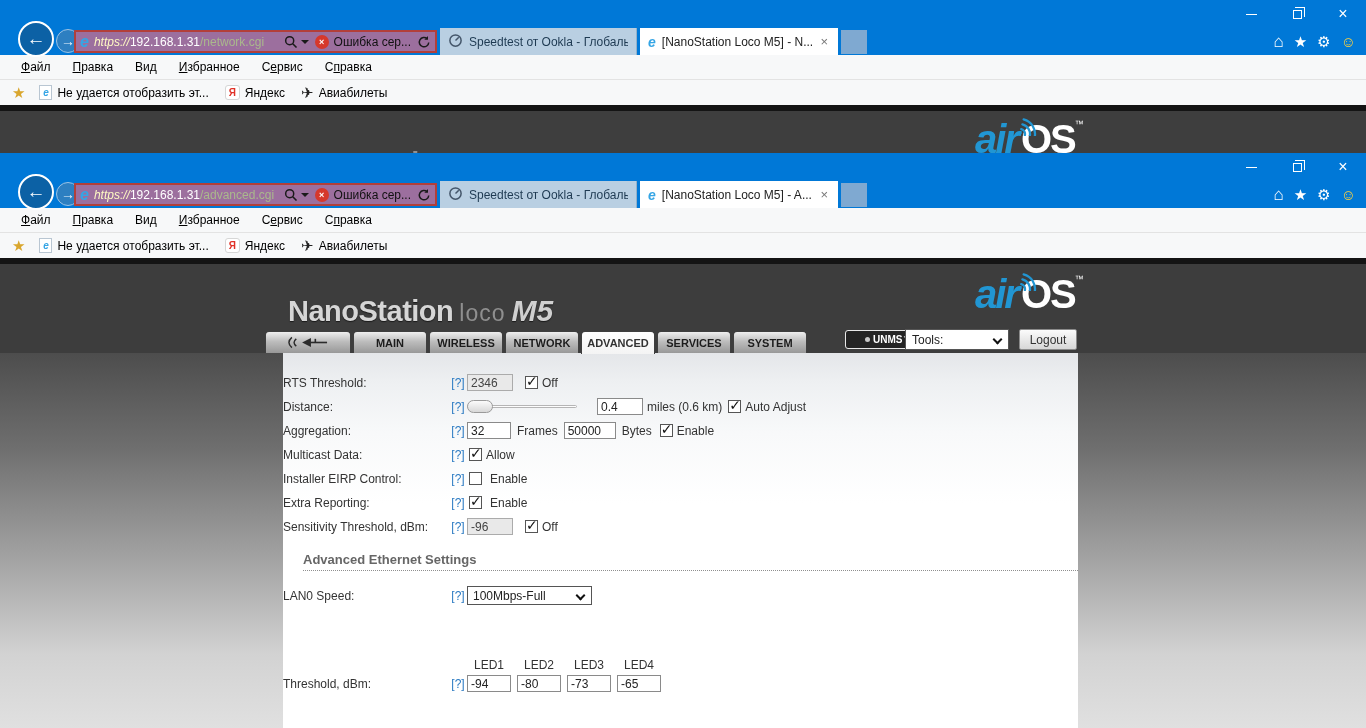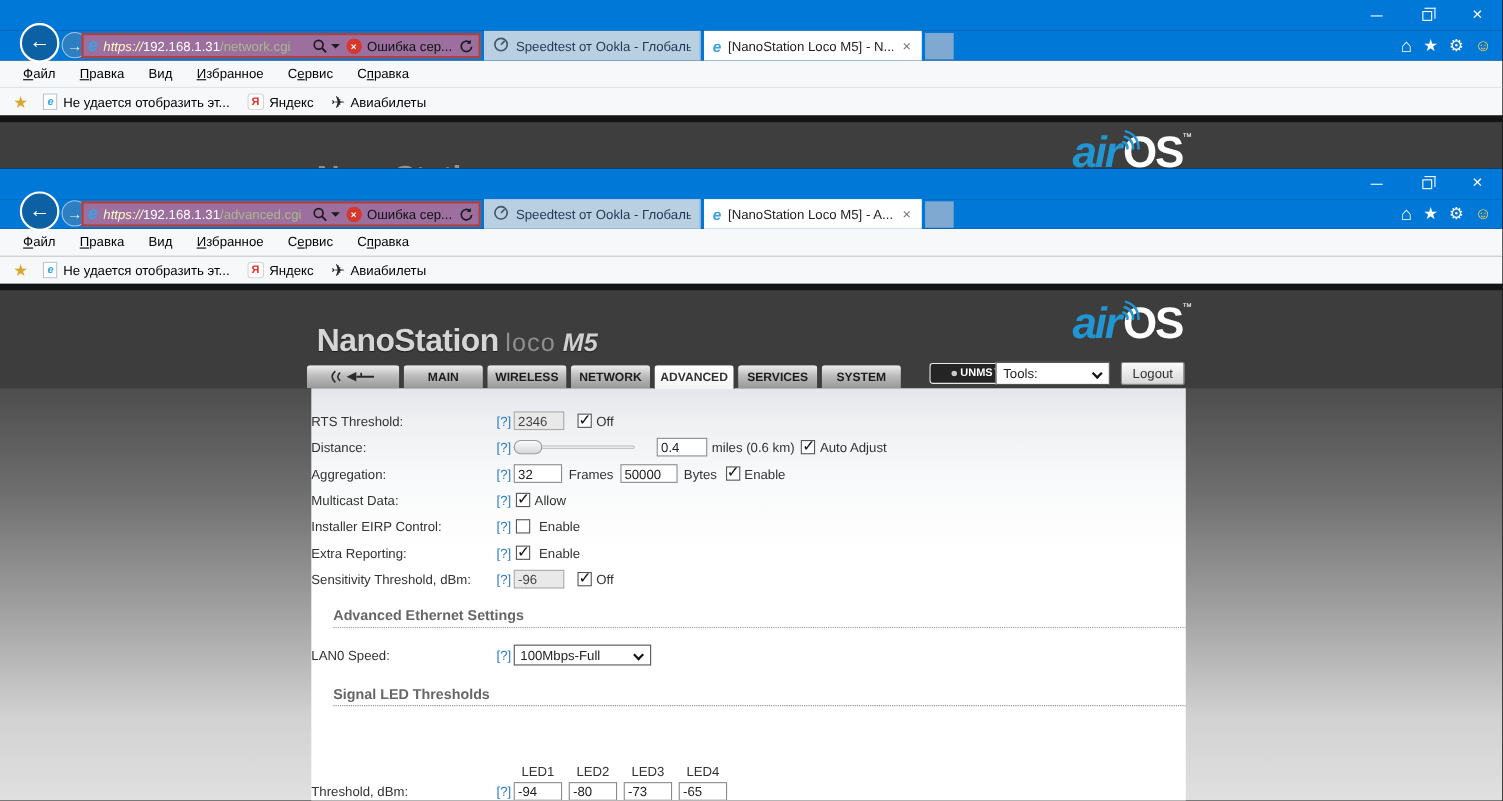--- a/index.html
+++ b/index.html
@@ -69,28 +69,28 @@
 
   
   .page { position:relative; overflow:hidden; }
   .page1 { height:48px; background:#3e3e3e; }
   .page2 { height:470px; background:#3d3d3d; }
   .pagestrip { height:6px; background:#141414; }
   .hdr { height:89px; background:#3d3d3d; position:relative; }
   .nslogo { position:absolute; white-space:nowrap; }
   .ns1 { font-size:29px; font-weight:bold; color:#d6d6d6; letter-spacing:-0.5px; text-shadow:0 1px 1px #1a1a1a; }
   .ns2 { font-size:23px; font-weight:300; color:#8f8f8f; margin-left:6px; letter-spacing:1px; }
-  .ns3 { font-size:23px; font-weight:bold; font-style:italic; color:#d0d0d0; margin-left:6px; text-shadow:0 1px 1px #1a1a1a; }
+  .ns3 { font-size:30px; font-weight:bold; font-style:italic; color:#d0d0d0; margin-left:6px; text-shadow:0 1px 1px #1a1a1a; }
   .airos { position:absolute; white-space:nowrap; height:46px; }
   .airos .air { font-size:40px; line-height:44px; font-weight:bold; font-style:italic; color:#2196d3; letter-spacing:-2px; }
   .airos .os { font-size:40px; line-height:44px; font-weight:bold; color:#fff; letter-spacing:-2px; margin-left:3px; }
   .airos .tm { font-size:9px; color:#fff; vertical-align:top; line-height:14px; }
   .wifi { position:absolute; left:41px; top:-3px; }
 
-  .ptabs { position:absolute; left:278px; bottom:0; display:flex; gap:2px; align-items:flex-end; z-index:2; }
+  .ptabs { position:absolute; left:265px; bottom:0; display:flex; gap:2px; align-items:flex-end; z-index:2; }
   .ptab { height:22px; width:74px; border:1px solid #3f3f3f; border-bottom:none; border-radius:4px 4px 0 0;
     background:linear-gradient(180deg,#efefef,#bdbdbd 45%,#989898); font-size:11px; font-weight:bold;
     color:#1c1c1c; display:flex; align-items:center; justify-content:center; }
   .ptab.picon { width:86px; }
   .ptab.active { background:linear-gradient(180deg,#ffffff,#f4f4f4); height:23px; margin-bottom:-1px; color:#333; }
   .unms { position:absolute; left:845px; top:66px; height:19px; background:#242424; border:1px solid #e8e8e8;
     border-radius:3px; color:#fff; font-size:10px; font-weight:bold; display:flex; align-items:center; padding:0 19px; }
   .udot { width:5px; height:5px; border-radius:50%; background:#c9c9c9; margin-right:3px; }
   .utm { font-size:6px; vertical-align:top; margin-left:1px; line-height:8px; align-self:flex-start; padding-top:3px; }
   .toolssel { position:absolute; left:905px; top:65px; width:104px; height:21px; background:#fff;
@@ -438,21 +438,20 @@
 
         <div class="row" style="margin-top:14px;height:21px">
           <span class="lbl">LAN0 Speed:</span>
           <a class="help" href="#">[?]</a>
           <span class="sel" style="width:125px">
               <span>100Mbps-Full</span>
               <span class="chev"></span>
             </span>
         </div>
 
-        <div class="section s3">Signal LED Thresholds</div>
 
         <div class="ledhead">
           <span>LED1</span>
           <span>LED2</span>
           <span>LED3</span>
           <span>LED4</span>
         </div>
 
         <div class="row ledrow">
           <span class="lbl">Threshold, dBm:</span>

